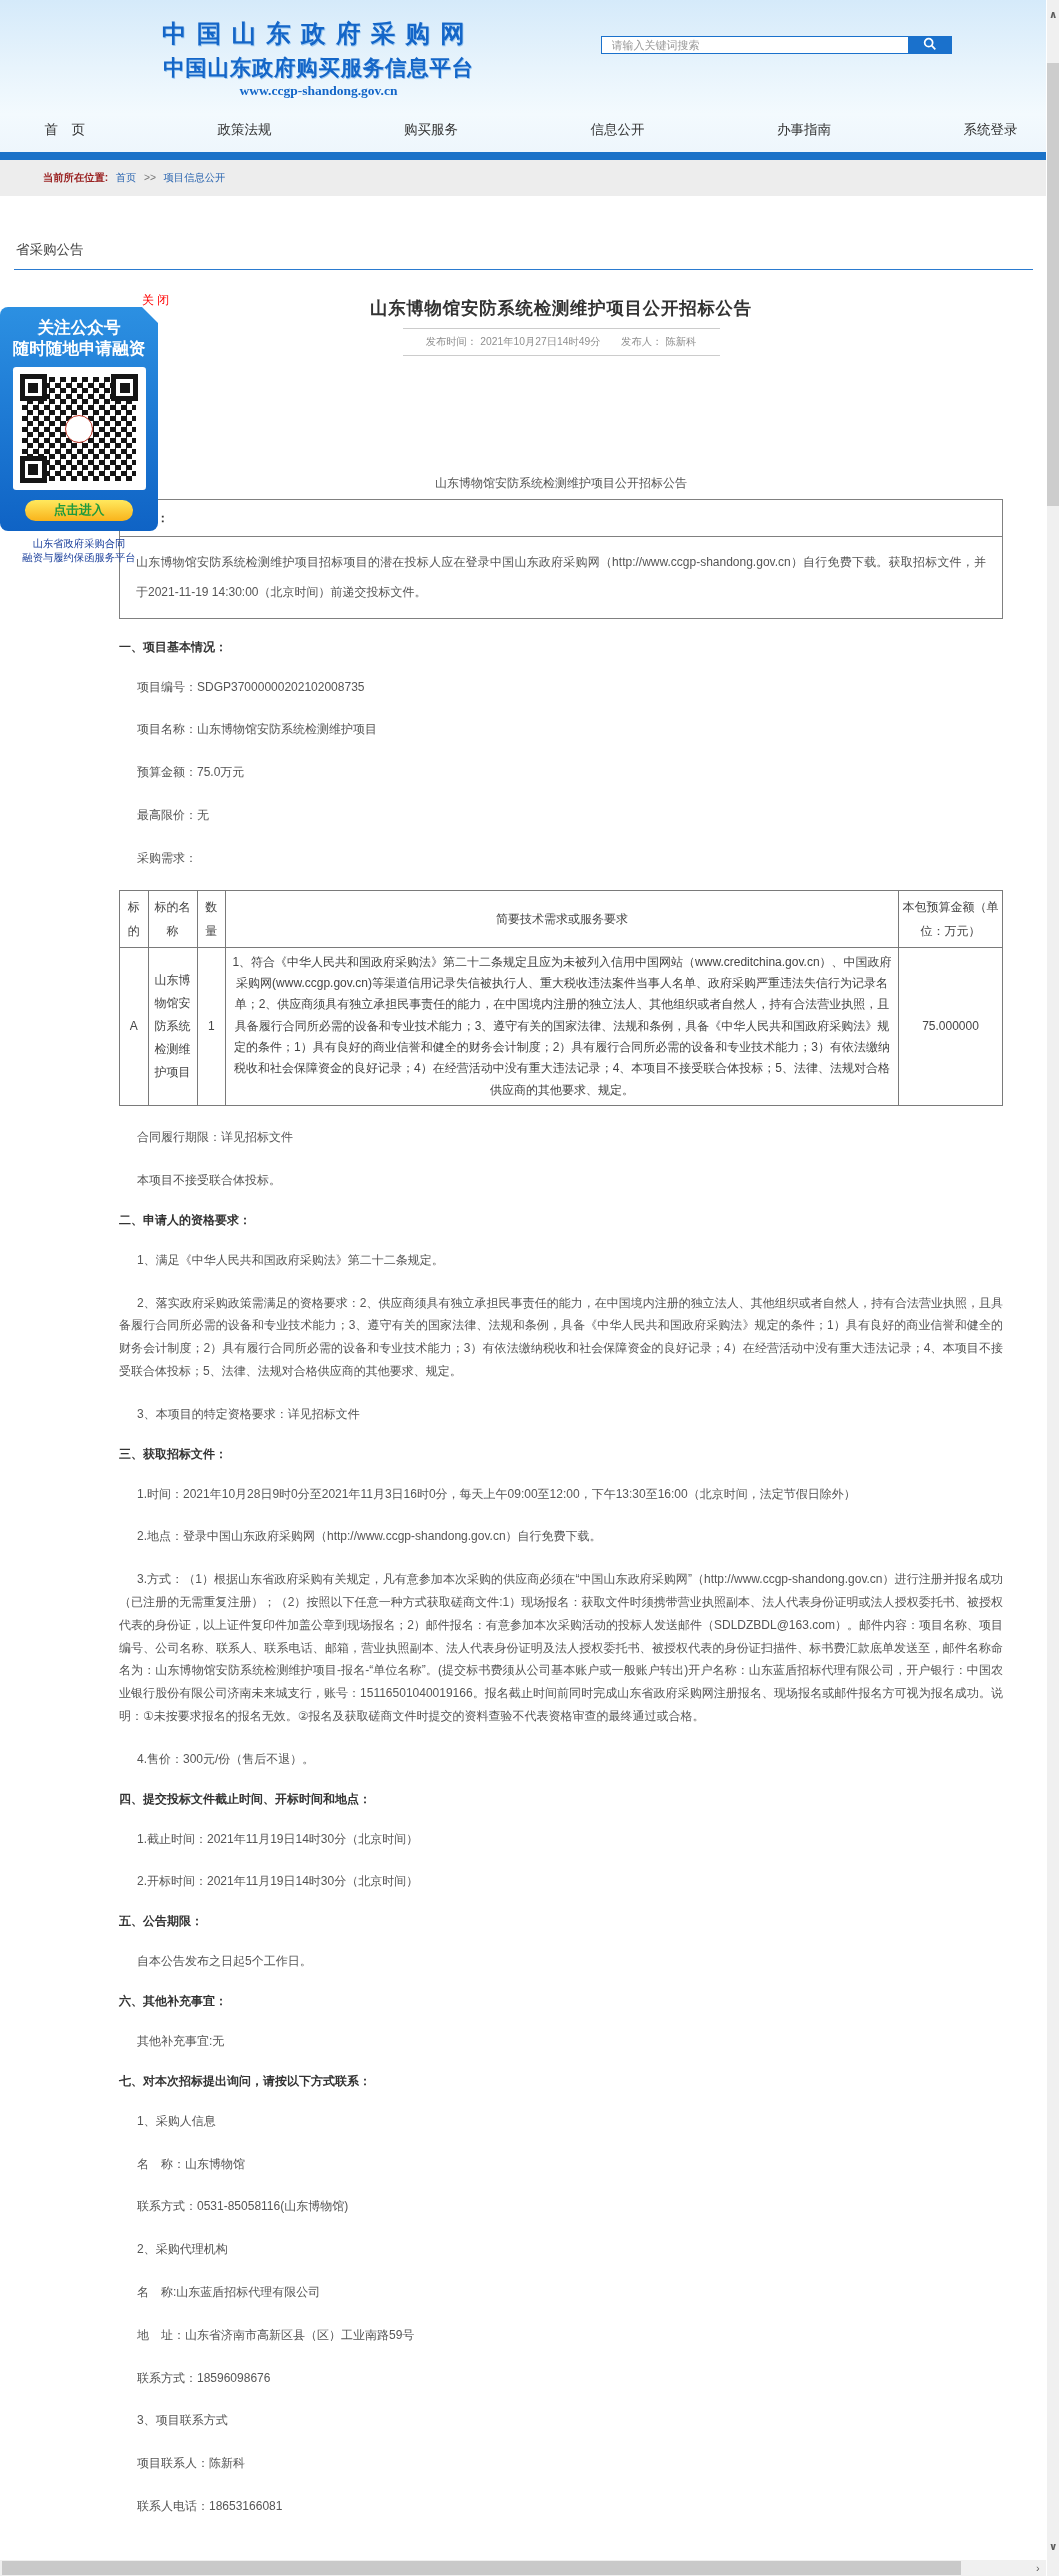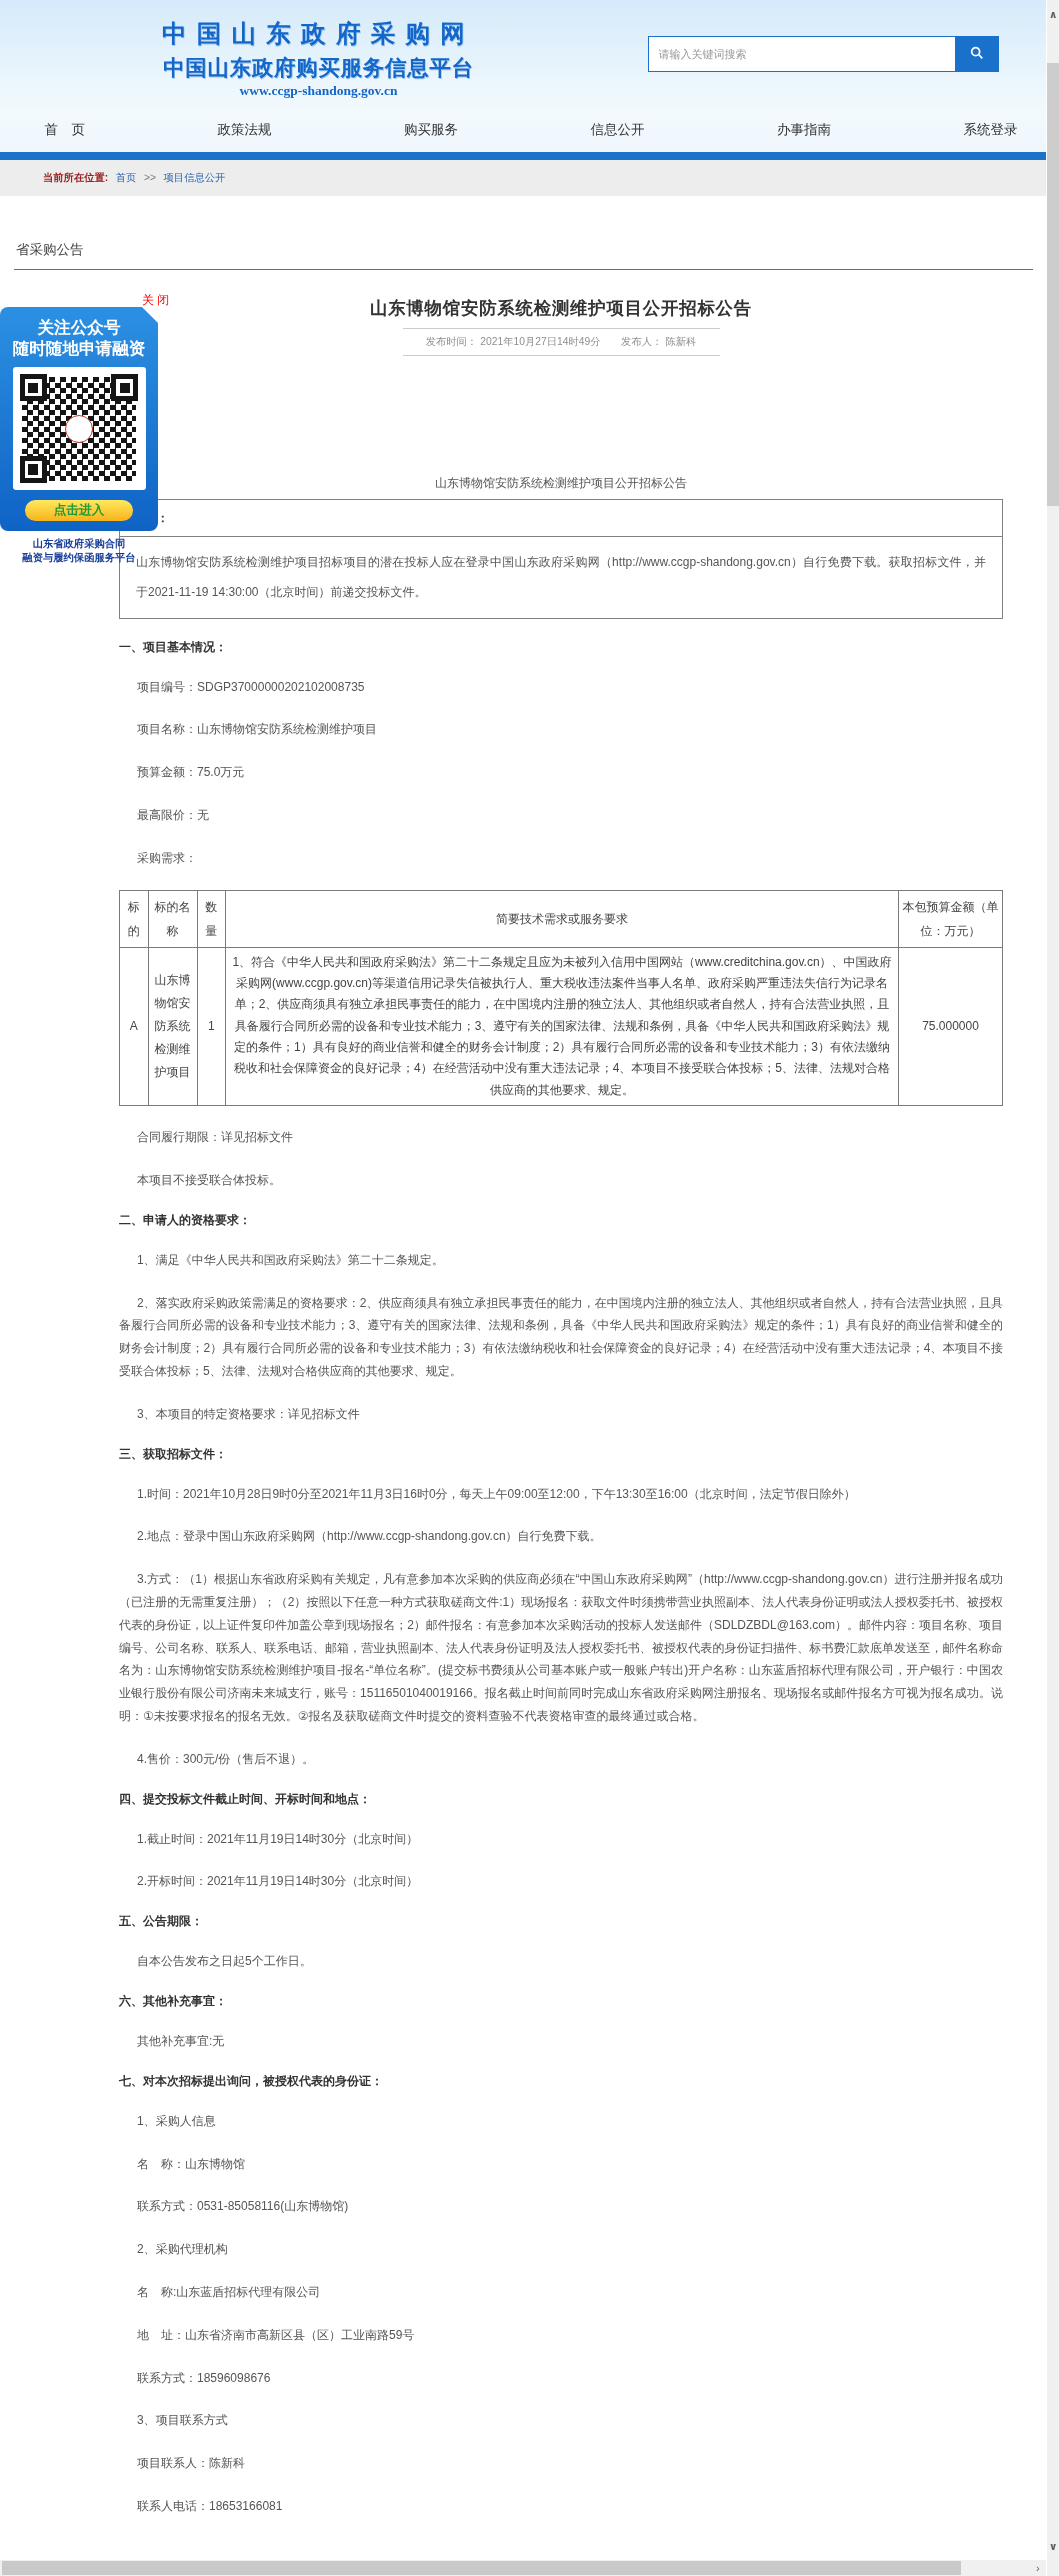--- a/index.html
+++ b/index.html
@@ -14,21 +14,21 @@
   .site-header {
     position:relative; height:152px;
     background:linear-gradient(180deg,#d5eafa 0%,#e8f4fc 45%,#f3fafe 75%,#eef6fc 100%);
   }
   .logo { position:absolute; left:75px; top:17.4px; width:487px; text-align:center; color:#1466c8; cursor:pointer; }
   .logo1 { font-size:24.5px; font-weight:bold; letter-spacing:10.3px; white-space:nowrap;
            text-shadow:0.8px 0.8px 0 #9ec9ef; }
   .logo2 { font-size:21.4px; font-weight:bold; letter-spacing:0.8px; white-space:nowrap; margin-top:2.4px;
            text-shadow:0.8px 0.8px 0 #9ec9ef; }
   .logo3 { font-size:13.5px; font-weight:bold; font-family:"Liberation Serif","DejaVu Serif",serif; margin-top:1.6px; }
-  .search { position:absolute; left:648px; top:36px; width:351px; height:36px;
+  .search { position:absolute; left:601px; top:36px; width:351px; height:18px;
             display:flex; border:1.6px solid #1a71cc; background:#fff; }
   .search input { flex:1; border:none; outline:none; padding:0 9.5px; font-size:11px; color:#333;
                   font-family:inherit; }
   .search input::placeholder { color:#999; }
   .search button { width:43px; border:none; background:#1a71cc; cursor:pointer;
                    display:flex; align-items:center; justify-content:center; }
   .main-nav { position:absolute; left:16px; right:0; bottom:9.5px; height:27px;
               display:flex; justify-content:space-between; padding:0 28.5px; }
   .main-nav a { font-size:13.5px; color:#333; text-decoration:none; line-height:27px; cursor:pointer; }
 
@@ -84,21 +84,21 @@
   .qr-noise { position:absolute; inset:9.5px;
               background:repeating-conic-gradient(#151515 0 25%, transparent 0 50%) 0 0/11px 11px; }
   .f { position:absolute; width:27px; height:27px; border:5.5px solid #151515; background:#fff; }
   .f::after { content:""; position:absolute; inset:3.2px; background:#151515; }
   .f1{ top:7.1px; left:7.1px; } .f2{ top:7.1px; right:7.1px; } .f3{ bottom:7.1px; left:7.1px; }
   .seal { position:absolute; top:50%; left:50%; width:28.5px; height:28.5px; margin:-14.2px 0 0 -14.2px;
           background:#fff; border:1.6px solid #c0392b; border-radius:50%; }
   .qr-btn { display:block; width:108px; height:21.4px; margin:9.5px auto 0; border-radius:11px;
             background:linear-gradient(180deg,#ffe95e,#f9b31b); color:#1f9a3d; font-size:12.7px;
             font-weight:bold; line-height:21.4px; text-decoration:none; cursor:pointer; }
-  .qr-foot { margin-top:6.3px; font-size:10.3px; font-weight:bold; color:#1a3f9b; line-height:13.5px; }
+  .qr-foot { margin-top:6.3px; font-size:10.3px; font-weight:normal; color:#1a3f9b; line-height:13.5px; }
 
   
   .v-scroll { position:absolute; right:0; top:0; width:13.5px; height:2576px; background:#f0f0f0; z-index:40; }
   .v-thumb  { position:absolute; left:0.8px; right:0.8px; top:63px; height:443px; background:#cdcdcd; }
   .sb-arrow { position:absolute; left:0; width:13.5px; text-align:center; color:#5d5d5d;
               font-size:10.3px; font-weight:bold; cursor:pointer; }
   .sb-up { top:8px; } .sb-down { bottom:24px; }
   .h-scroll { position:absolute; left:0; bottom:0; width:1046px; height:16px; background:#f0f0f0; z-index:39; }
   .h-thumb { position:absolute; top:0.8px; bottom:0.8px; left:1.6px; width:959px; background:#c9c9c9; }
   .h-arrow { position:absolute; right:6.3px; top:0; line-height:16px; color:#5d5d5d; font-size:11px; cursor:pointer; }
@@ -212,21 +212,21 @@
       <h3>四、提交投标文件截止时间、开标时间和地点：</h3>
       <p class="ind">1.截止时间：2021年11月19日14时30分（北京时间）</p>
       <p class="ind">2.开标时间：2021年11月19日14时30分（北京时间）</p>
 
       <h3>五、公告期限：</h3>
       <p class="ind">自本公告发布之日起5个工作日。</p>
 
       <h3>六、其他补充事宜：</h3>
       <p class="ind">其他补充事宜:无</p>
 
-      <h3>七、对本次招标提出询问，被授权代表的身份证：</h3>
+      <h3>七、对本次招标提出询问，请按以下方式联系：</h3>
       <p class="ind">1、采购人信息</p>
       <p class="ind">名　称：山东博物馆</p>
       <p class="ind">联系方式：0531-85058116(山东博物馆)</p>
       <p class="ind">2、采购代理机构</p>
       <p class="ind">名　称:山东蓝盾招标代理有限公司</p>
       <p class="ind">地　址：山东省济南市高新区县（区）工业南路59号</p>
       <p class="ind">联系方式：18596098676</p>
       <p class="ind">3、项目联系方式</p>
       <p class="ind">项目联系人：陈新科</p>
       <p class="ind">联系人电话：18653166081</p>

